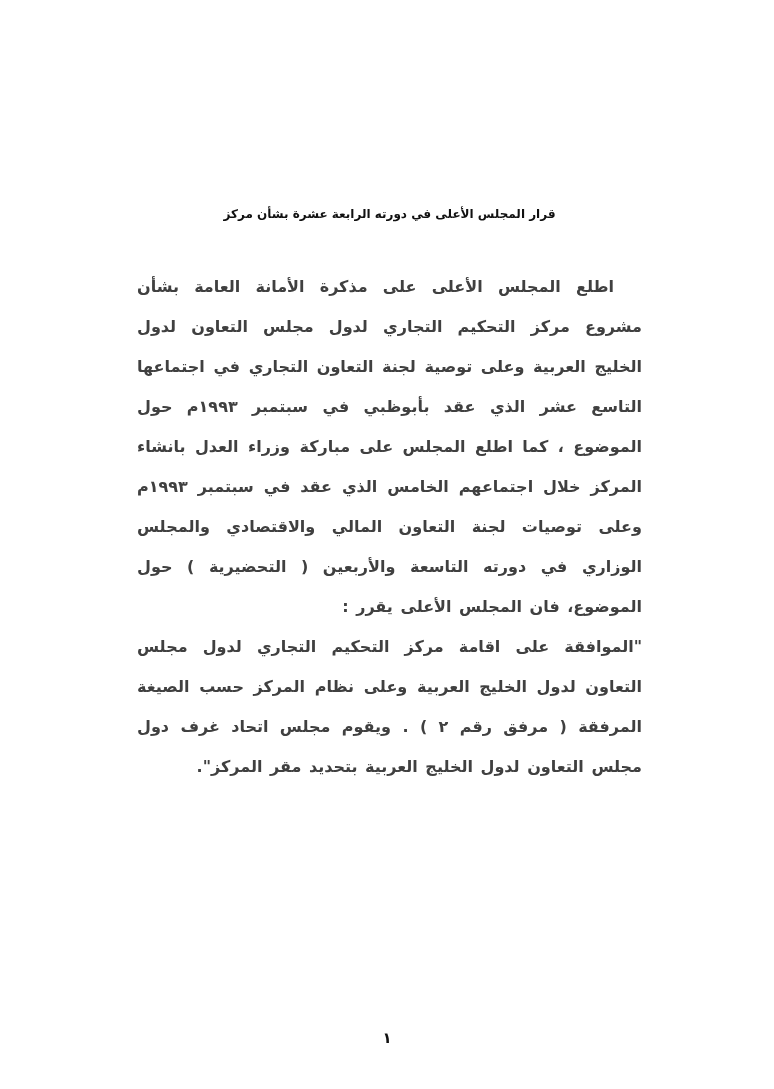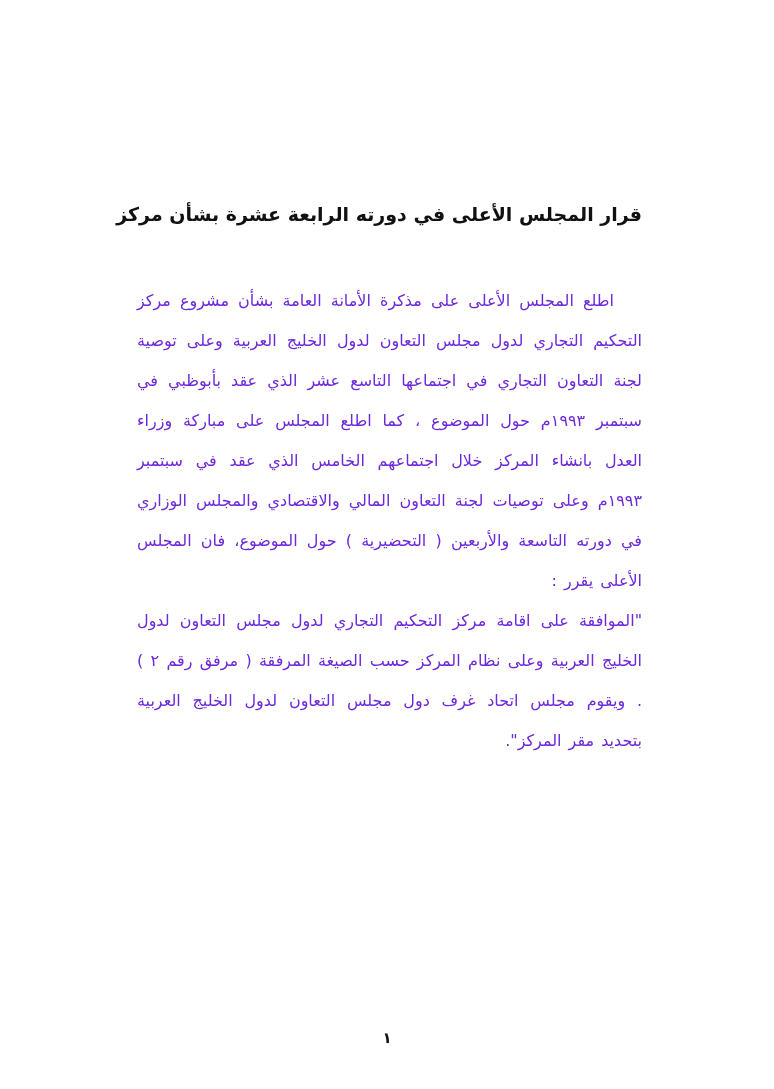--- a/index.html
+++ b/index.html
@@ -19,36 +19,37 @@
   }
   .content {
     position: absolute;
     top: 200px;
     right: 132px;
     width: 505px;
   }
   .doc-title {
     text-align: center;
     font-weight: bold;
-    font-size: 19px;
+    font-size: 12px;
     line-height: 29px;
     color: #111111;
-    margin-bottom: 52px;
+    margin-bottom: 38px;
   }
   .doc-title .t-line {
     white-space: nowrap;
   }
   p.body-text {
     margin: 0;
     font-size: 16px;
     line-height: 40px;
     text-align: justify;
     text-justify: inter-word;
-    color: #6d28d9;
+    color: #404040;
     word-spacing: 2px;
+    font-weight: bold;
   }
   p.body-text.first {
     text-indent: 28px;
   }
   .page-number {
     position: absolute;
     bottom: 42px;
     left: 0;
     width: 100%;
     text-align: center;

